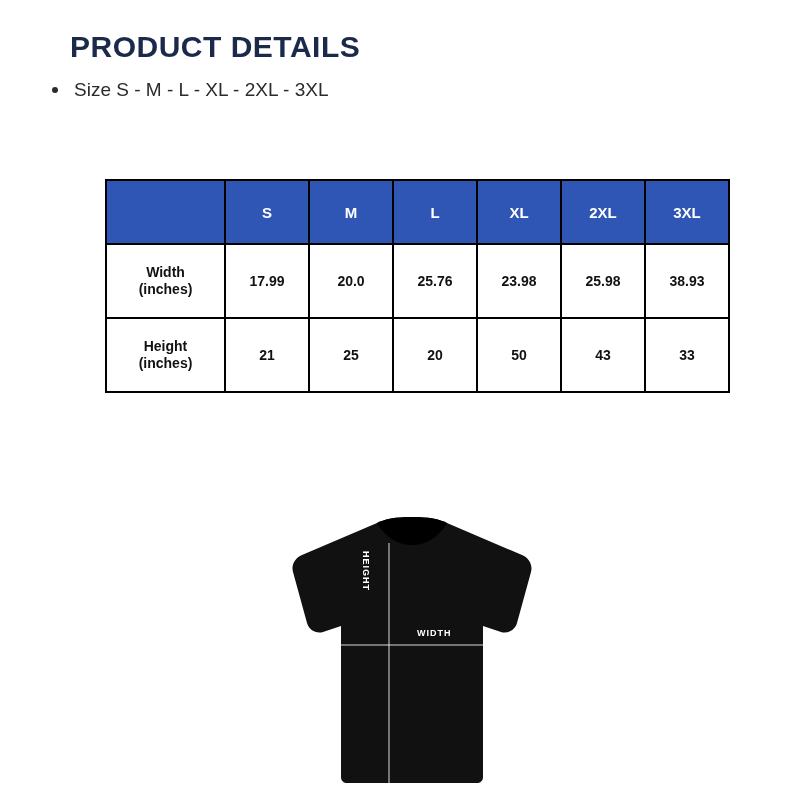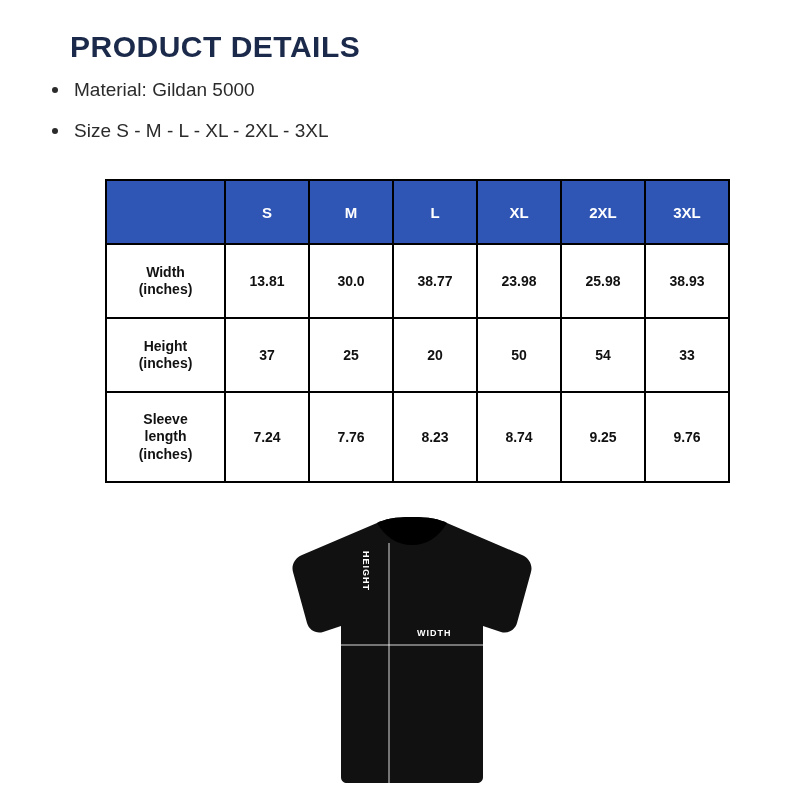--- a/index.html
+++ b/index.html
@@ -131,21 +131,20 @@
   }
 </style>
 </head>
 <body>
 
 <div class="page">
 
   <div class="title">PRODUCT DETAILS</div>
 
   <ul class="bullets">
-    <li>Material: Gildan 5000</li>
     <li>Size S - M - L - XL - 2XL - 3XL</li>
   </ul>
 
   <table class="size-table">
     <thead>
       <tr>
         <th class="corner"></th>
         <th class="size-head">S</th>
         <th class="size-head">M</th>
         <th class="size-head">L</th>
@@ -153,51 +152,38 @@
         <th class="size-head">2XL</th>
         <th class="size-head">3XL</th>
       </tr>
     </thead>
     <tbody>
       <tr class="row-width">
         <th class="row-label">
           <div>Width</div>
           <div>(inches)</div>
         </th>
-        <td>13.81</td>
-        <td>30.0</td>
-        <td>38.77</td>
+        <td>17.99</td>
+        <td>20.0</td>
+        <td>25.76</td>
         <td>23.98</td>
         <td>25.98</td>
         <td>38.93</td>
       </tr>
       <tr class="row-height">
         <th class="row-label">
           <div>Height</div>
           <div>(inches)</div>
         </th>
-        <td>37</td>
+        <td>21</td>
         <td>25</td>
         <td>20</td>
         <td>50</td>
-        <td>54</td>
+        <td>43</td>
         <td>33</td>
-      </tr>
-      <tr class="row-sleeve">
-        <th class="row-label">
-          <div>Sleeve</div>
-          <div>length</div>
-          <div>(inches)</div>
-        </th>
-        <td>7.24</td>
-        <td>7.76</td>
-        <td>8.23</td>
-        <td>8.74</td>
-        <td>9.25</td>
-        <td>9.76</td>
       </tr>
     </tbody>
   </table>
 
   <div class="shirt-wrap">
     <svg width="290" height="270" viewBox="0 0 290 270">
       <path d="M110 8 C118 4 128 2 145 2 C162 2 172 4 180 8
                L255 40 C262 43 266 50 264 57 L250 108 C248 115 241 119 234 117
                L216 111 L216 262 C216 266 213 268 210 268 L80 268
                C77 268 74 266 74 262 L74 111 L56 117

